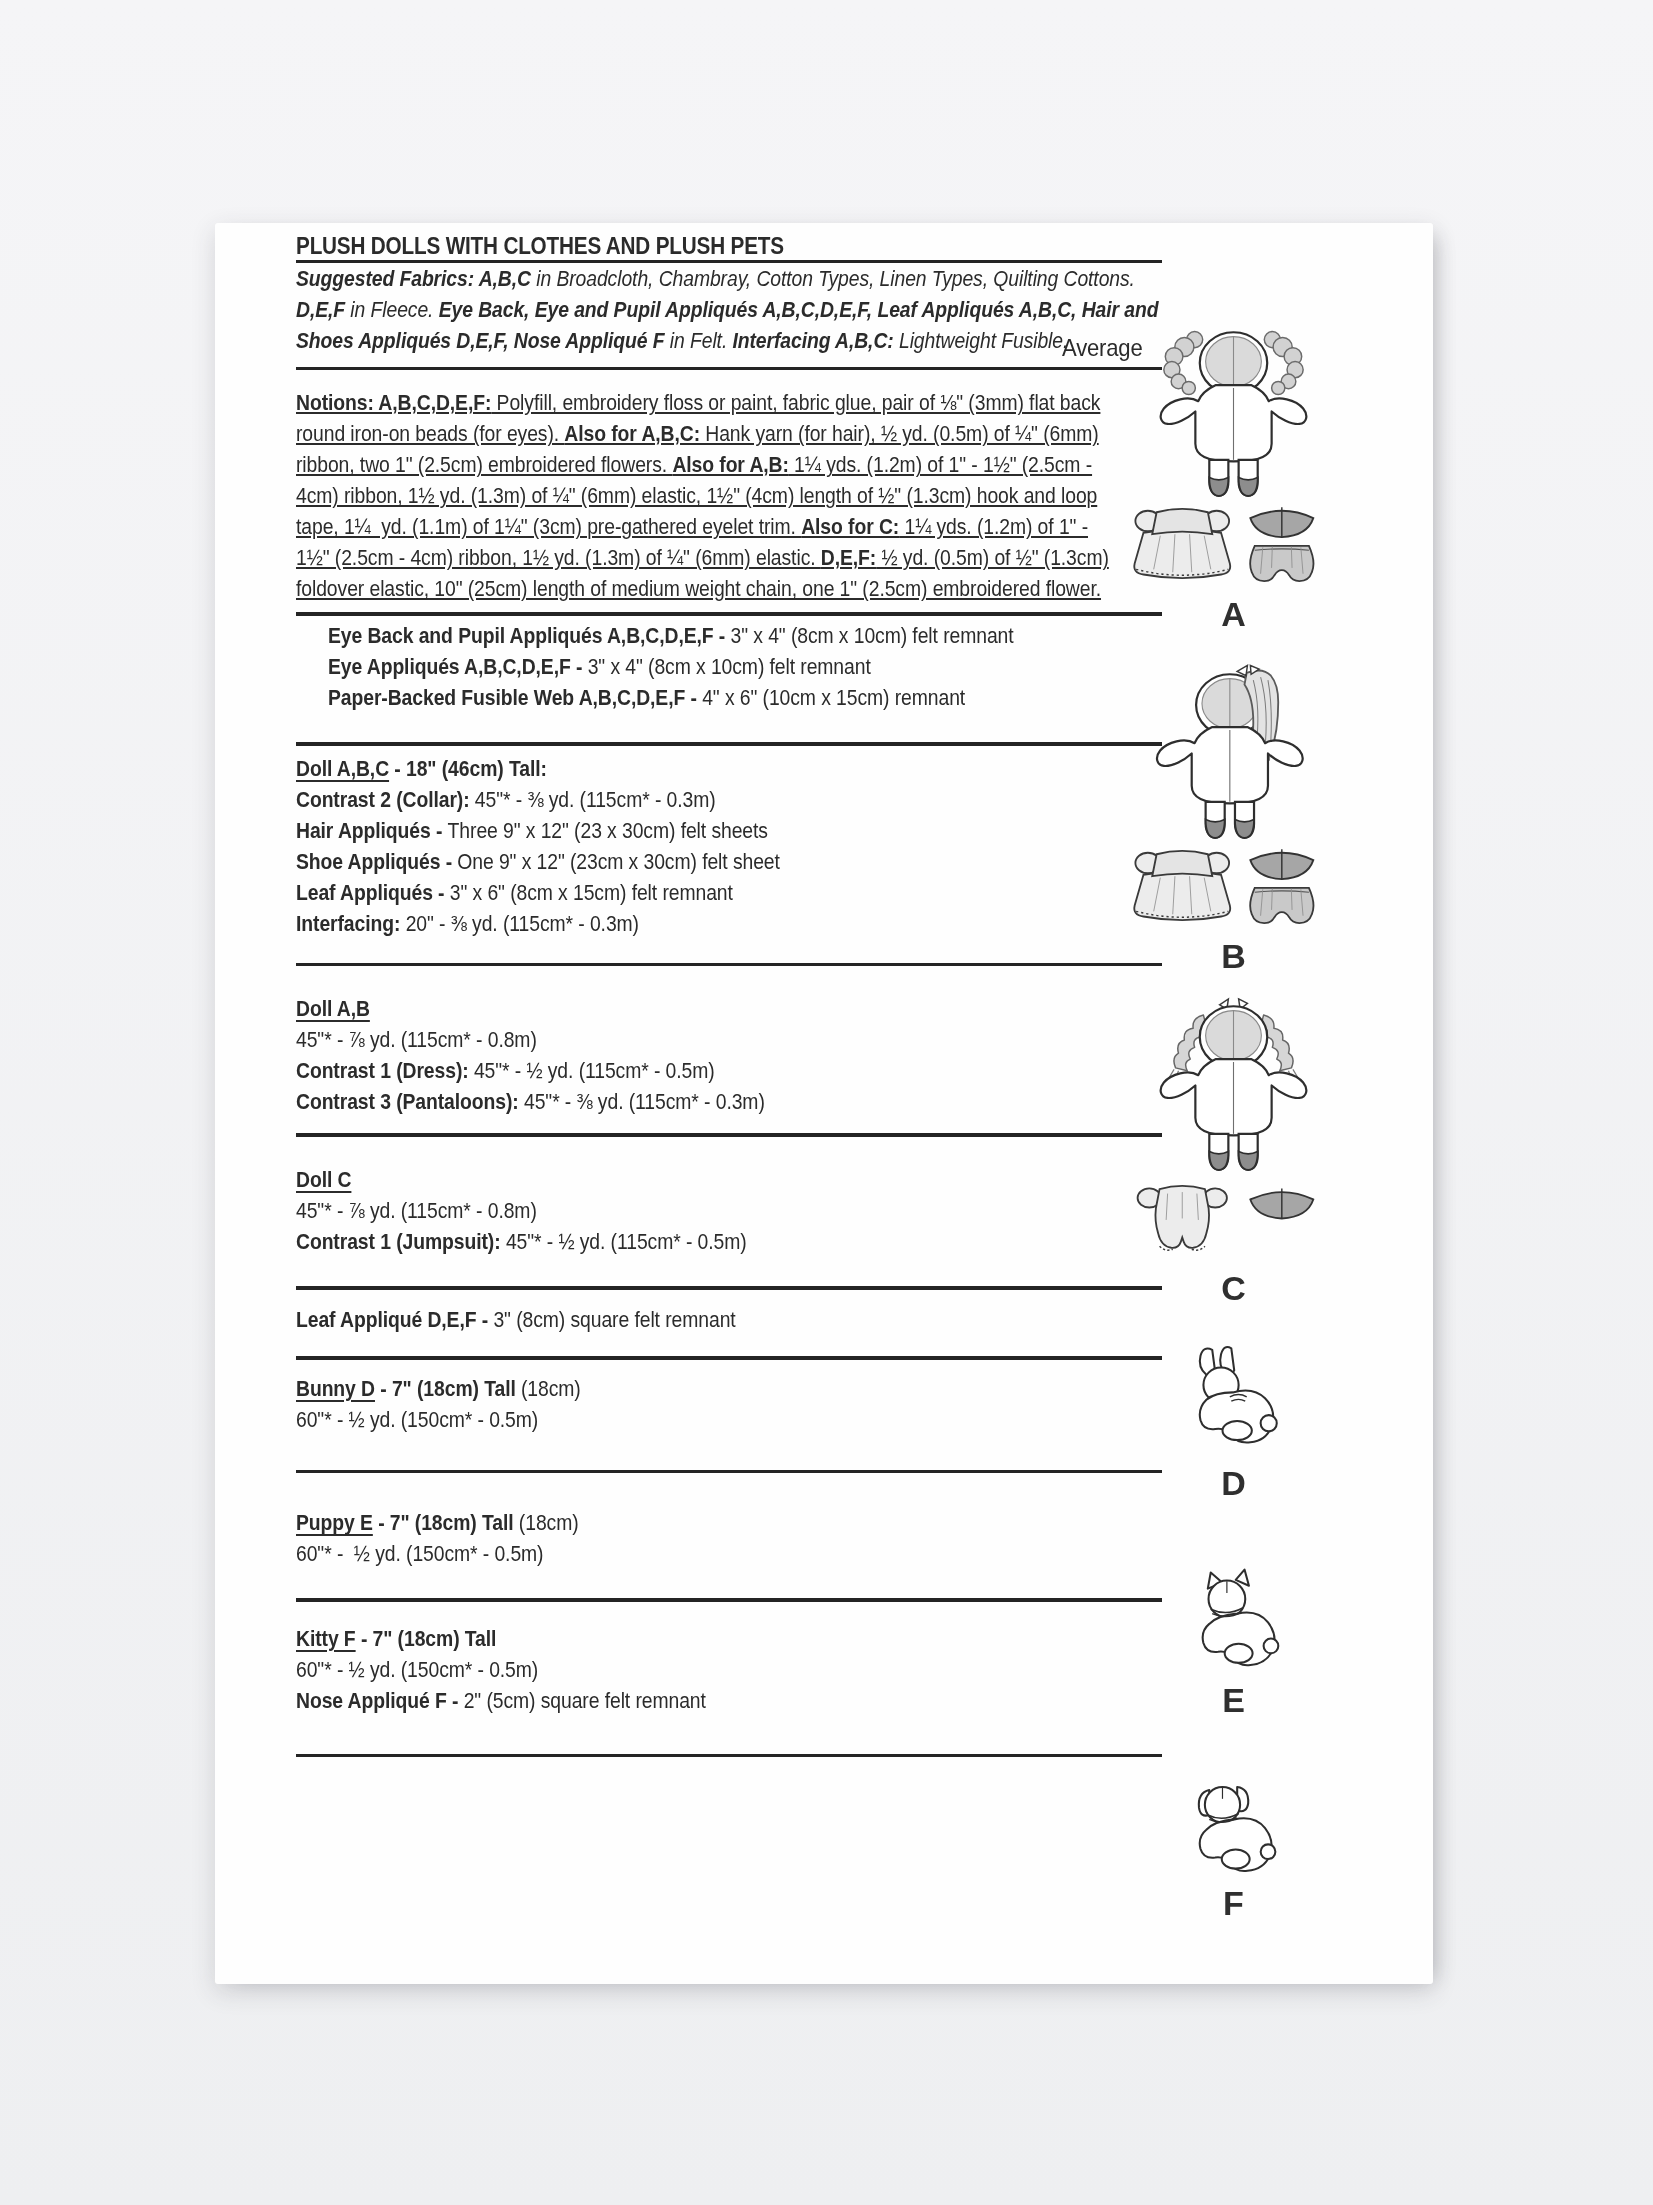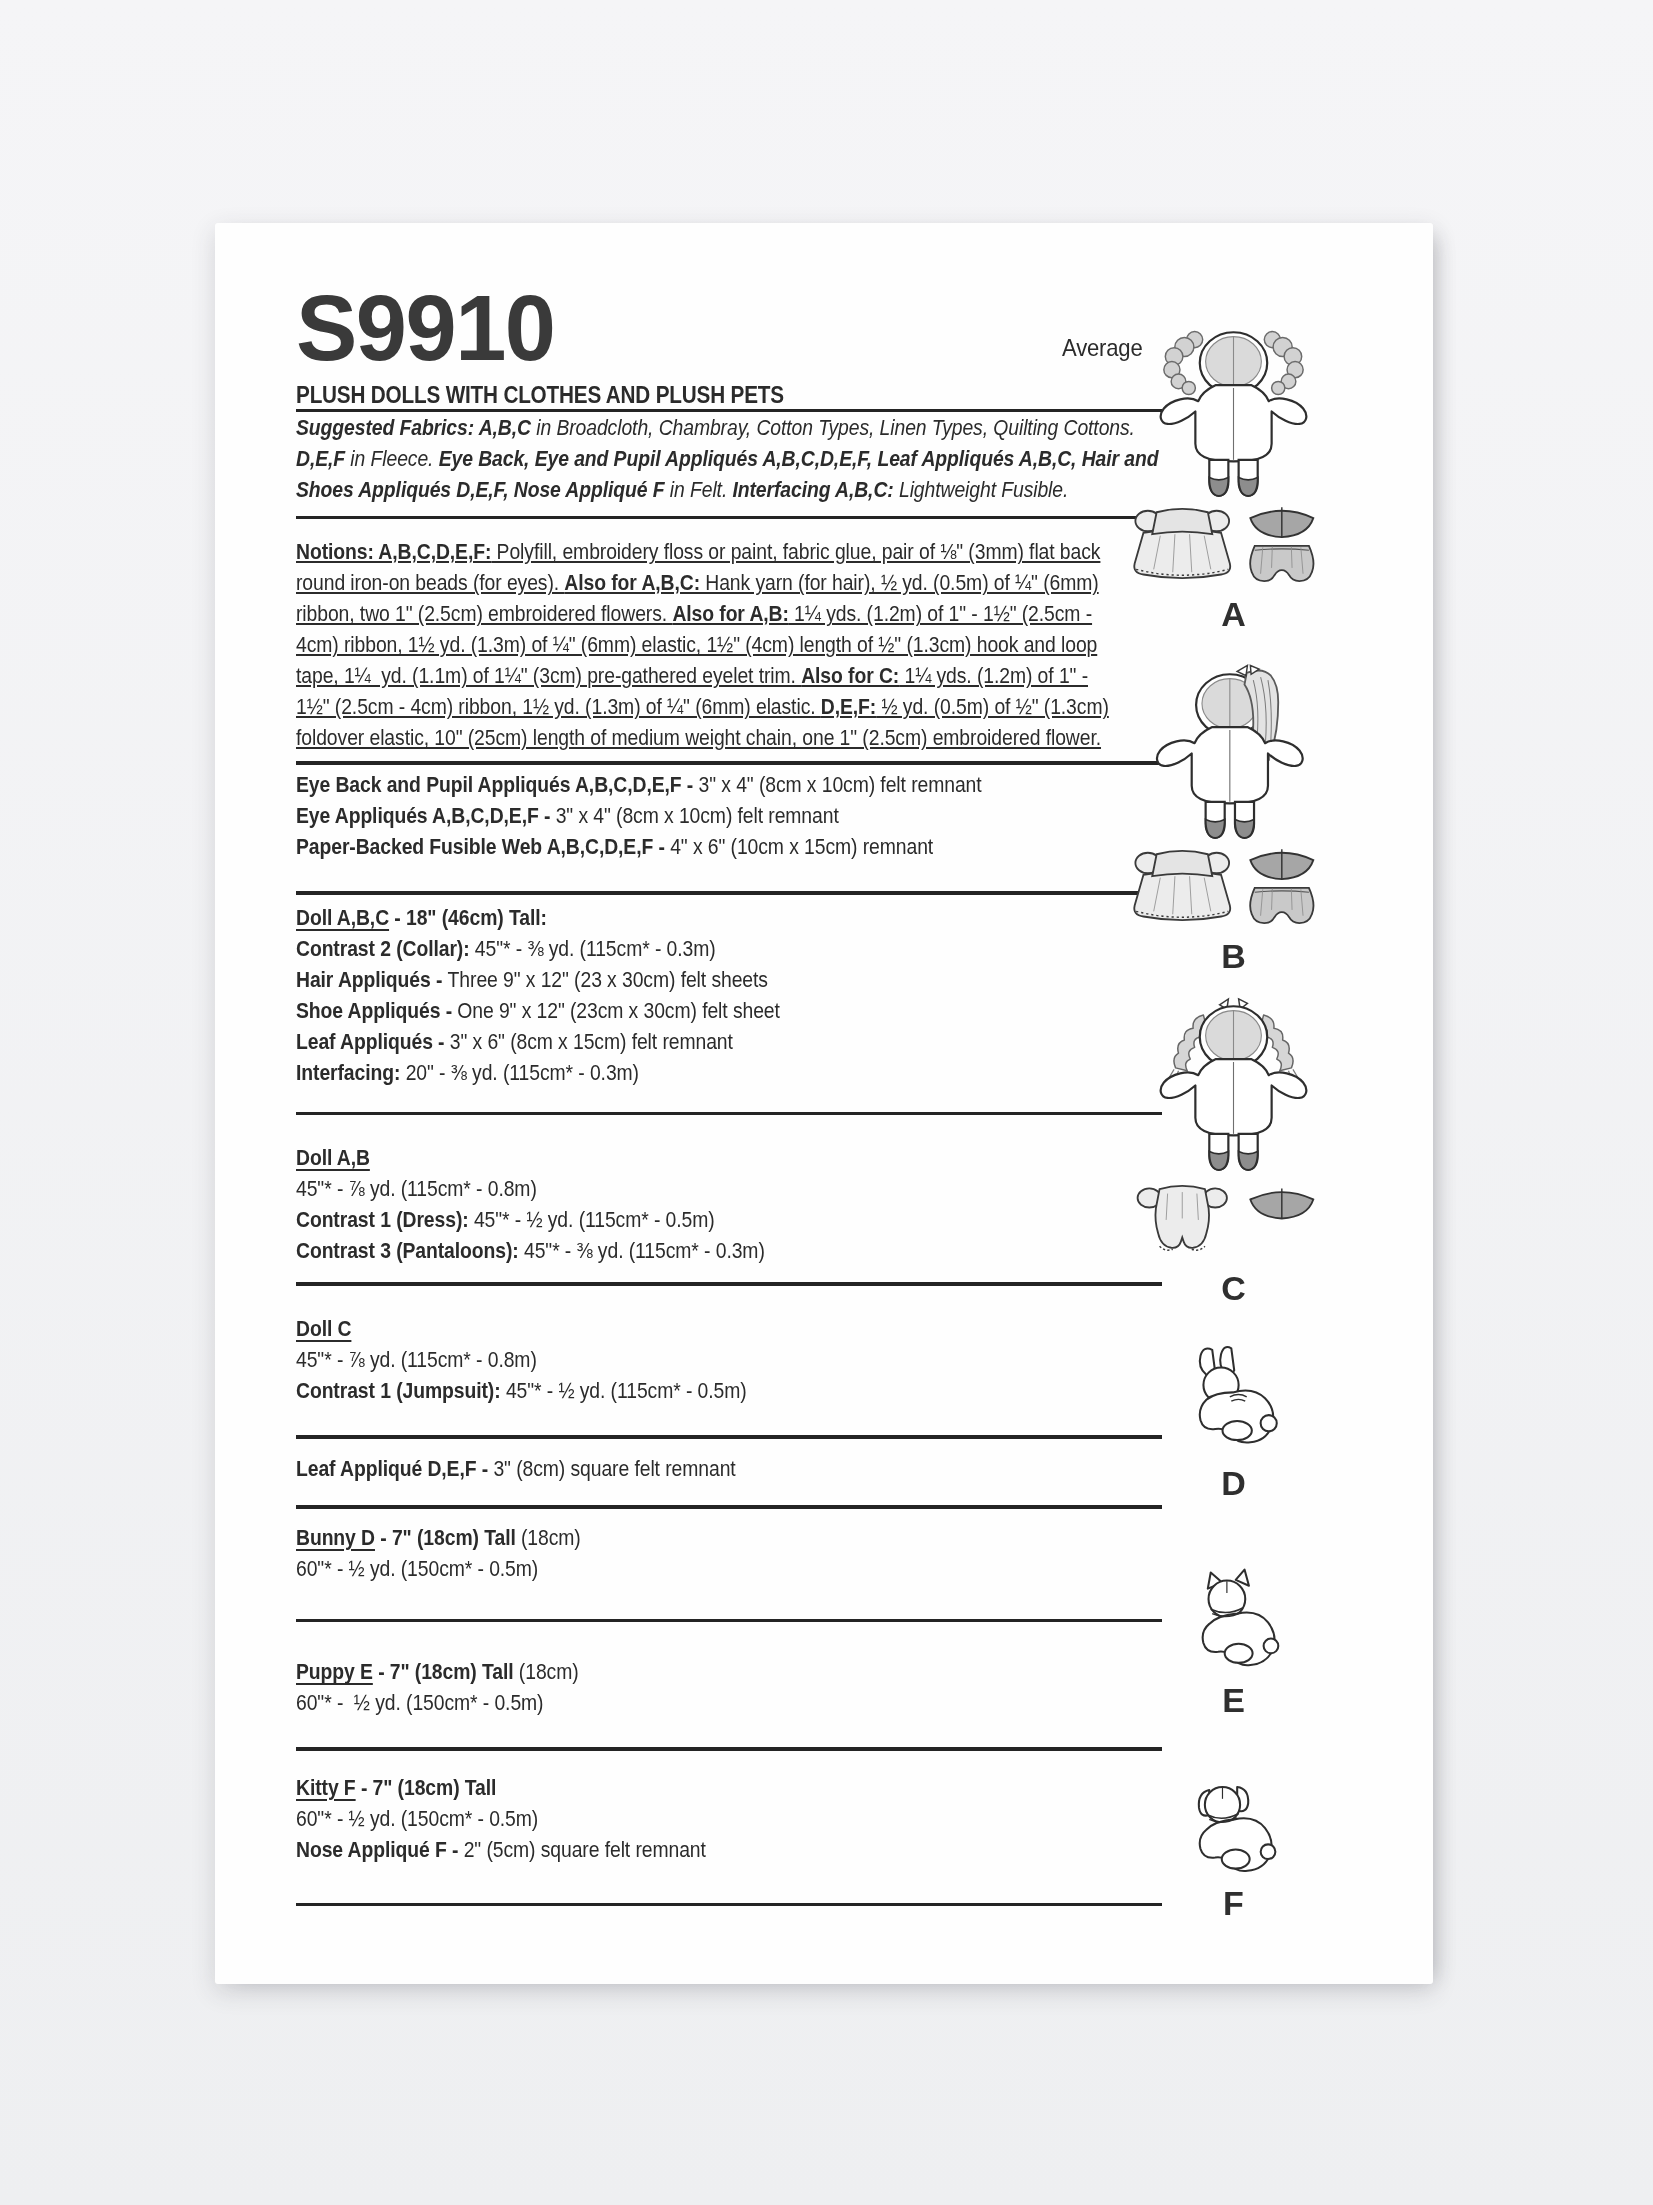--- a/index.html
+++ b/index.html
@@ -41,35 +41,34 @@
   .figcol{position:absolute;left:912px;top:0;width:213px;}
   .fig{position:absolute;left:0;width:213px;}
   .fig-a{top:99px;} .fig-b{top:441px;} .fig-c{top:773px;}
   .fig-d{top:1121px;} .fig-e{top:1345px;} .fig-f{top:1555px;}
   .fig svg{display:block;}
   .fig .garments{margin-top:4.4px;}
   .fig-letter{
     margin-top:10.3px;width:213px;text-align:center;
     font-size:34px;font-weight:bold;color:#2f2f2f;line-height:38px;
   }
-  .mt6{margin-top:4.4px;} .mt8{margin-top:17px;text-decoration:underline;} .mt9{margin-top:0;font-style:italic;} .mt10{margin-top:7.4px;}
+  .mt6{margin-top:4.4px;margin-left:32px;} .mt8{margin-top:17px;text-decoration:underline;} .mt9{margin-top:0;font-style:italic;} .mt10{margin-top:7.4px;}
   .mt14{margin-top:10.3px;} .mt18{margin-top:13.2px;} .mt20{margin-top:14.7px;} .mt22{margin-top:16px;}
   .mt24{margin-top:27px;} .mt28{margin-top:20.6px;} .mt32{margin-top:23.5px;} .mt40{margin-top:29px;}
   .mt46{margin-top:34px;} .mt48{margin-top:35px;} .mt52{margin-top:38px;}
 </style>
 </head>
 <body>
 
 <div class="canvas">
   <div class="sheet">
 
     <div class="difficulty">Average</div>
 
     <div class="col">
-      <div class="title">S9910</div>
       <div class="subtitle">PLUSH DOLLS WITH CLOTHES AND PLUSH PETS</div>
 
       <div class="rule mt9"></div>
       <div class="block mt9">
           <div class="ln"><span class="b">Suggested Fabrics: A,B,C</span><span> in Broadcloth, Chambray, Cotton Types, Linen Types, Quilting Cottons.</span></div>
           <div class="ln"><span class="b">D,E,F</span><span> in Fleece. </span><span class="b">Eye Back, Eye and Pupil Appliqués A,B,C,D,E,F, Leaf Appliqués A,B,C, Hair and</span></div>
           <div class="ln"><span class="b">Shoes Appliqués D,E,F, Nose Appliqué F</span><span> in Felt. </span><span class="b">Interfacing A,B,C:</span><span> Lightweight Fusible.</span></div>
         </div>
 
       <div class="rule mt14"></div>

